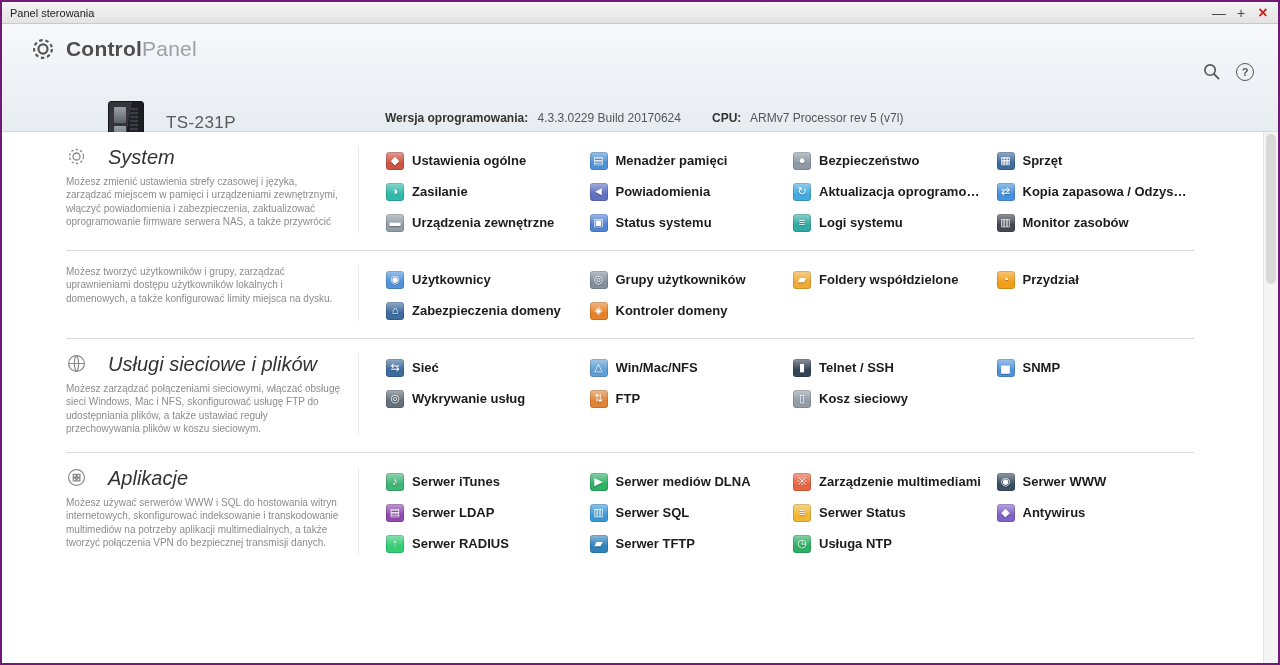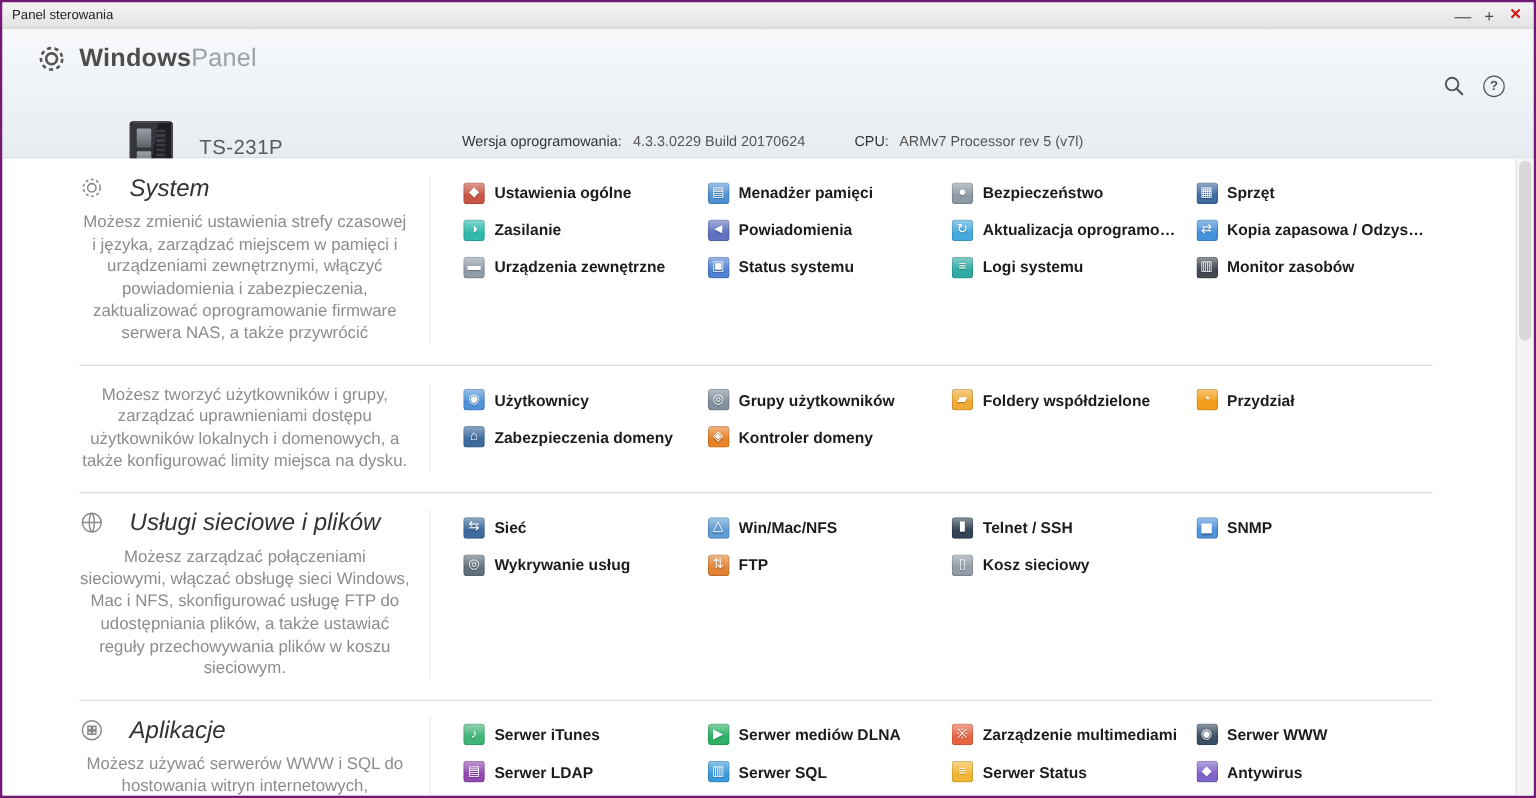--- a/index.html
+++ b/index.html
@@ -56,39 +56,39 @@
   .device .vent { position:absolute; right:5px; top:6px; bottom:6px; width:8px;
     background:repeating-linear-gradient(#3c3d44 0 2px, #23242a 2px 4px); }
 
   .device-model { position:absolute; left:164px; top:89px; font-size:17px;
     color:#5a5a5a; letter-spacing:.4px; }
 
   .device-info { position:absolute; top:83px; font-size:12px; }
   .device-info.block1 { left:383px; }
   .device-info.block2 { left:710px; }
   .info-row { height:22px; line-height:22px; white-space:nowrap; }
-  .info-label { font-weight:normal; color:#333; margin-right:6px; }
+  .info-label { font-weight:bold; color:#333; margin-right:6px; }
   .info-value { color:#555; }
 
   
   .content { flex:1; background:#fff; position:relative; overflow:hidden; }
   .sections { margin-right:15px; }
 
   .panel-section {
     display:flex; margin:0 69px 0 64px;
     padding:14px 0 17px 0; border-bottom:1px solid #dcdcdc;
   }
   .panel-section:last-child { border-bottom:none; }
 
   .sec-left { flex:0 0 292px; padding-right:16px; }
   .sec-head { display:flex; align-items:flex-start; gap:21px; margin-bottom:6px;font-style:italic; }
   .sec-icon { width:21px; height:21px; }
   .sec-icon svg { width:21px; height:21px; display:block; }
   .sec-title { font-size:20px; font-weight:400; color:#333; }
-  .sec-desc { font-size:14px; color:#8c8c8c; line-height:1.33;text-align:center; }
+  .sec-desc { font-size:10px; color:#8c8c8c; line-height:1.33; }
 
   .sec-items {
     flex:1; border-left:1px solid #ececec; padding:4px 0 0 27px;
     display:grid; grid-template-columns:repeat(4, 1fr);
     column-gap:6px; row-gap:10px; align-content:start;
   }
   .item { display:flex; align-items:center; gap:8px; height:21px;
     cursor:pointer; overflow:hidden; }
   .item-icon {
     flex:0 0 18px; width:18px; height:18px; border-radius:3px;
@@ -121,21 +121,21 @@
 
   <div class="header">
     <div class="header-top">
       <span class="app-gear">
         <svg viewBox="0 0 24 24" fill="none" stroke="#555" stroke-width="2">
           <circle cx="12" cy="12" r="4.2"></circle>
           <circle cx="12" cy="12" r="8.2" stroke-dasharray="3.2 2.6"></circle>
         </svg>
       </span>
       <span class="app-title">
-        <span class="t1">Windows</span><span class="t2">Panel</span>
+        <span class="t1">Control</span><span class="t2">Panel</span>
       </span>
     </div>
 
     <div class="header-actions">
       <span class="search-icon">
         <svg viewBox="0 0 20 20">
           <circle cx="8.5" cy="8.5" r="5.5" fill="none" stroke="#555" stroke-width="1.7"></circle>
           <line x1="12.8" y1="12.8" x2="17.4" y2="17.4" stroke="#555" stroke-width="1.9" stroke-linecap="round"></line>
         </svg>
       </span>

